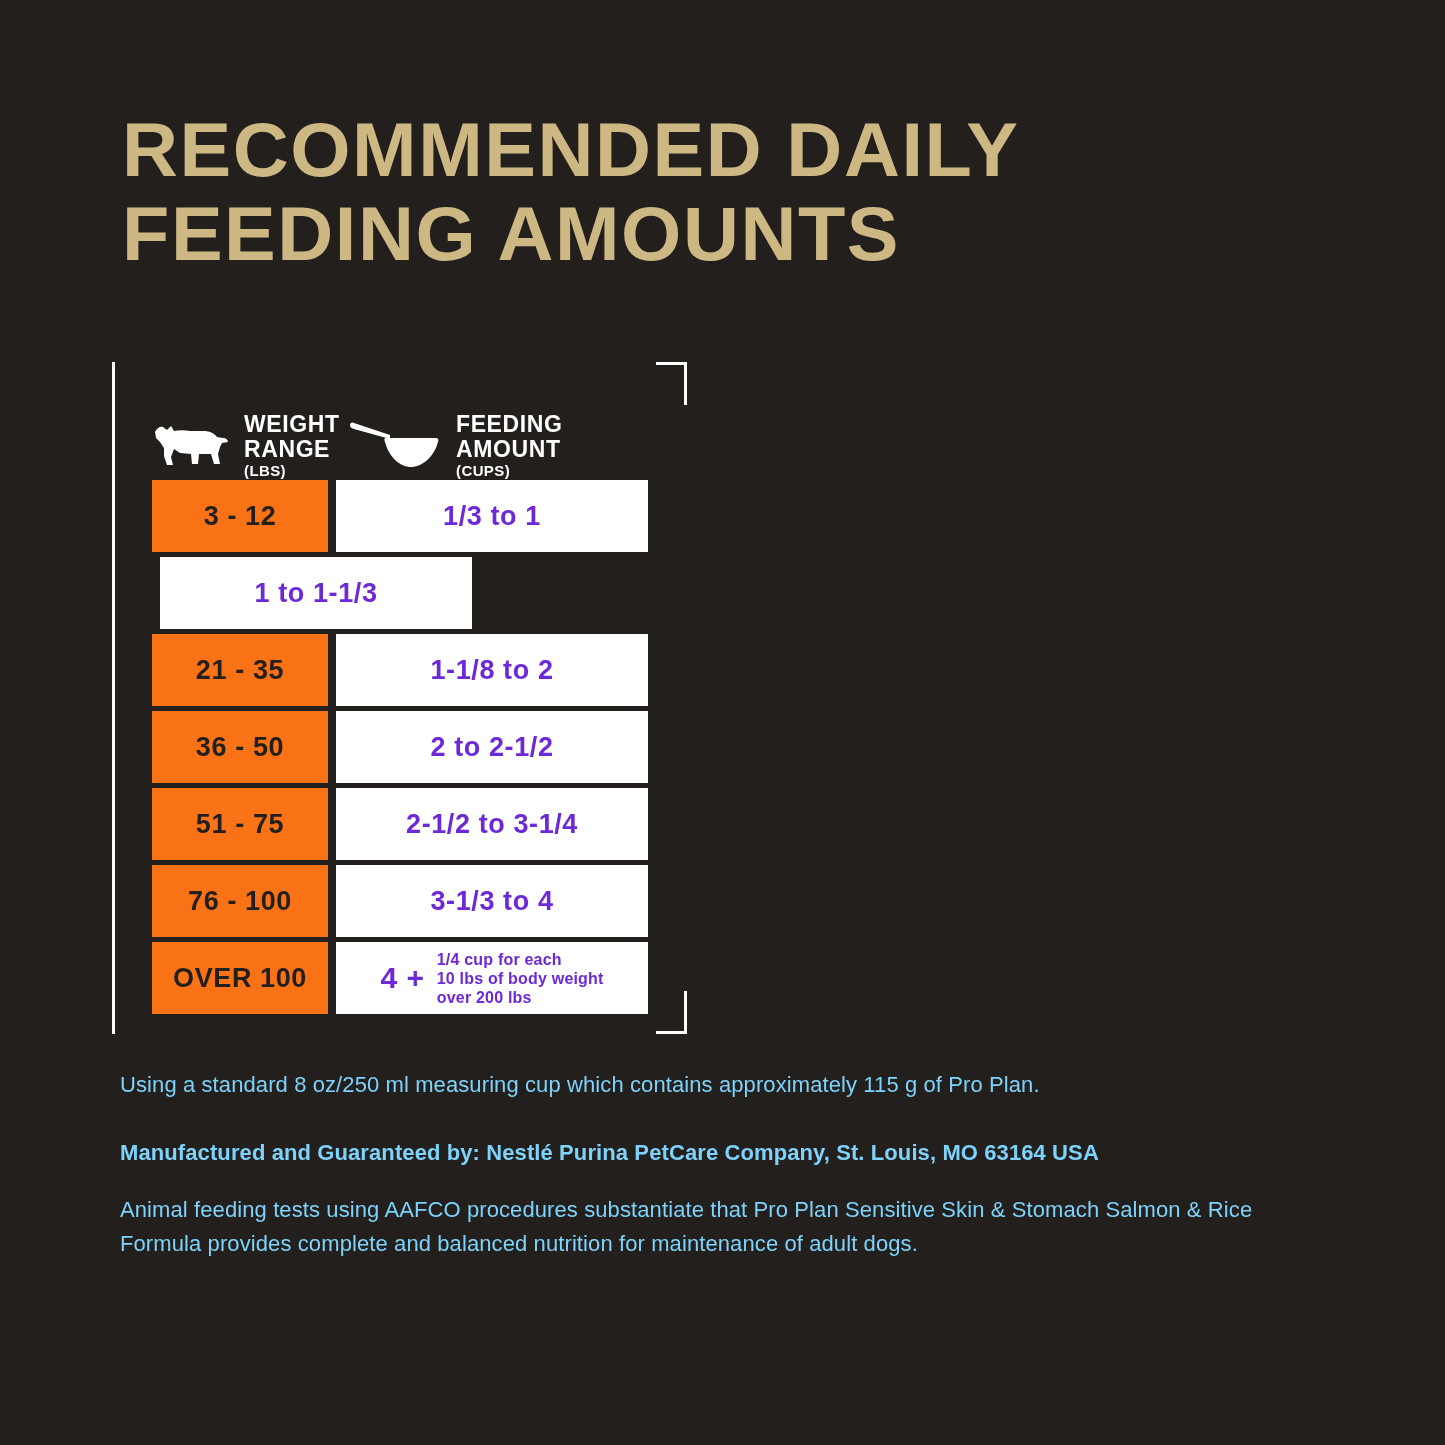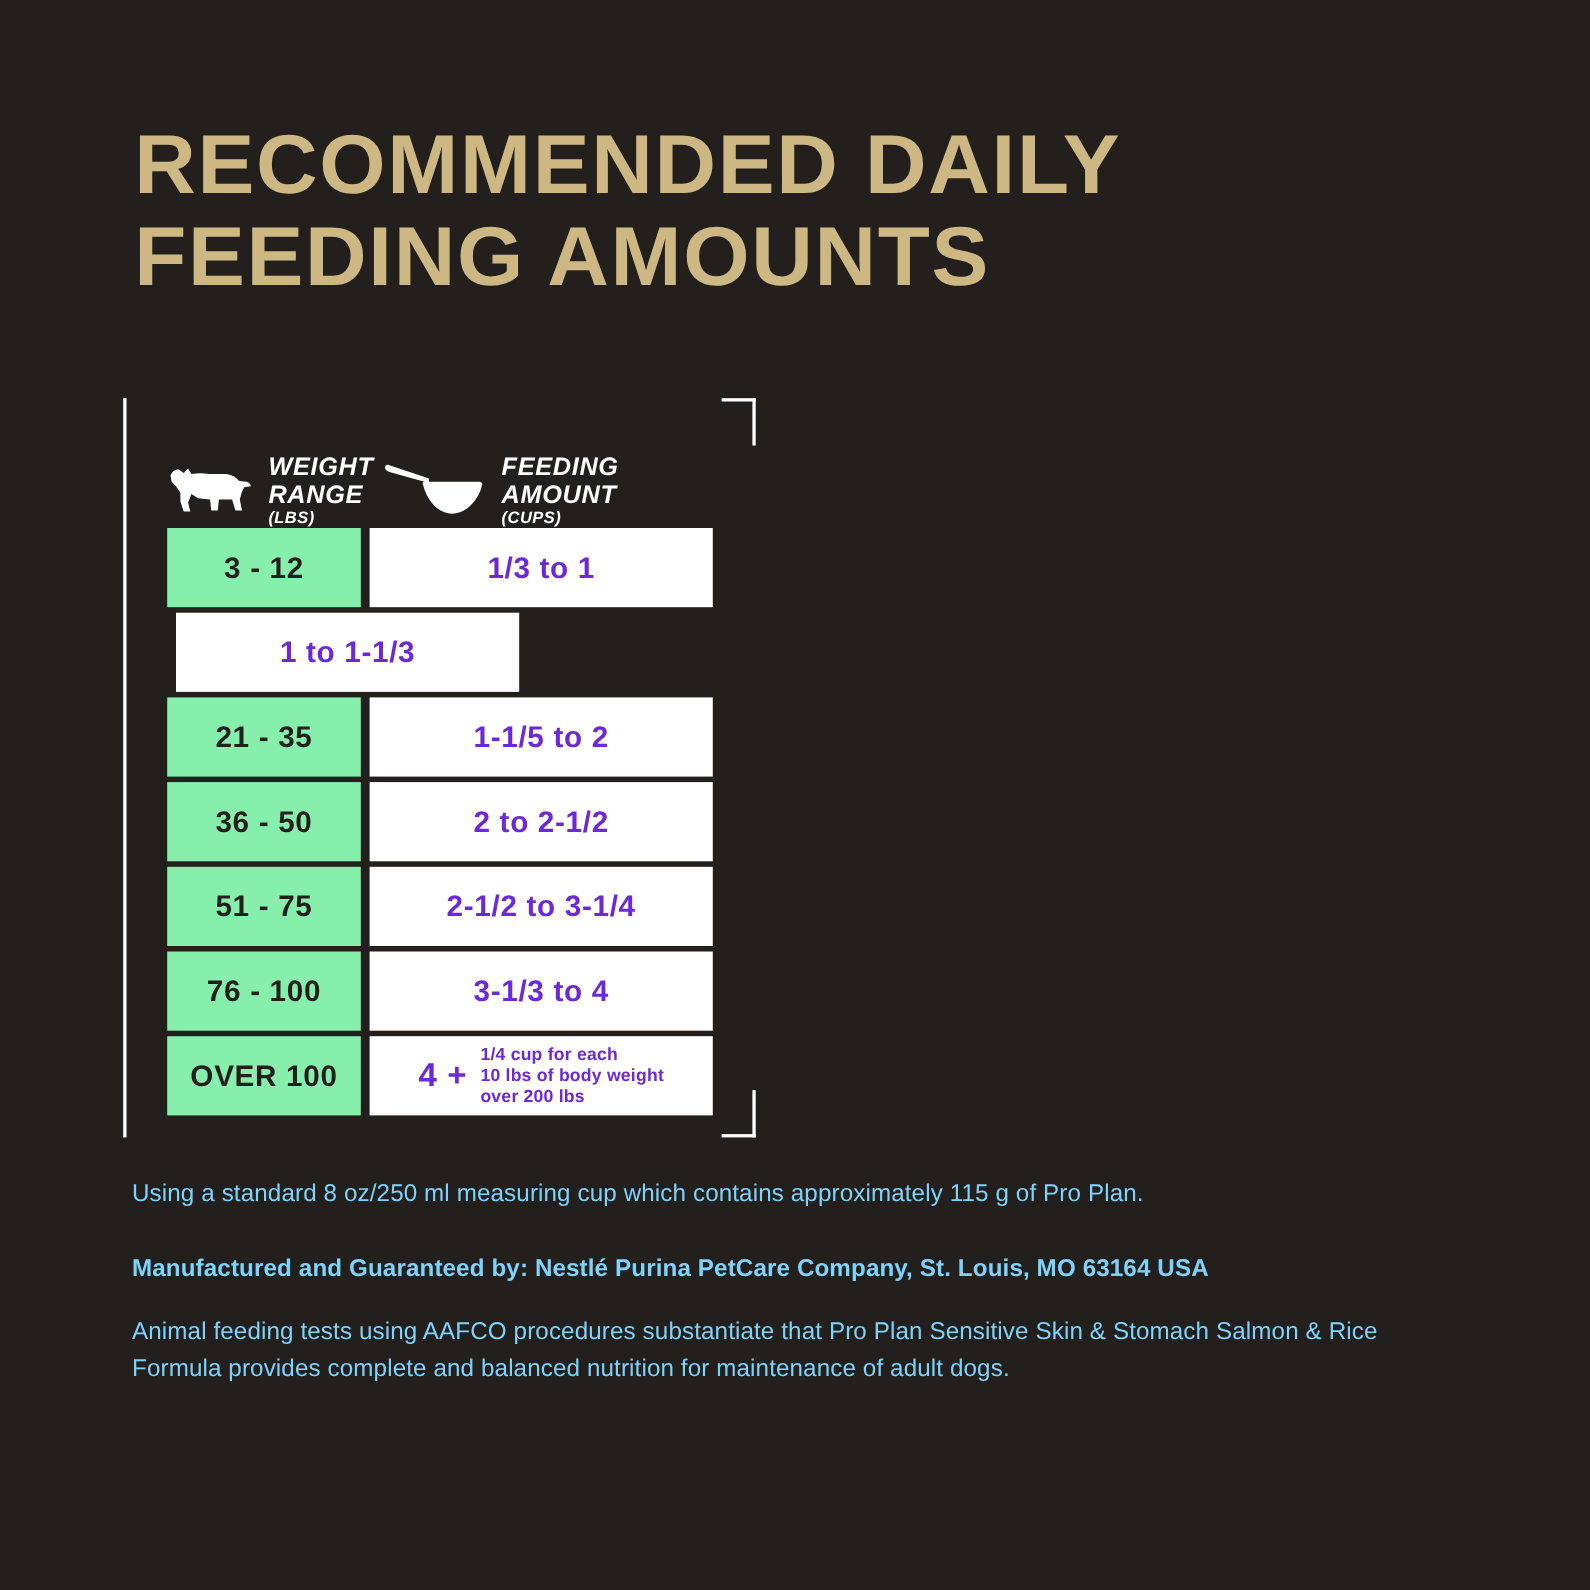--- a/index.html
+++ b/index.html
@@ -84,37 +84,36 @@
     display: block;
   }
   .th-text {
     color: #ffffff;
     font-family: "Liberation Sans Narrow", "Liberation Sans", sans-serif;
     font-size: 23px;
     line-height: 25px;
     font-weight: bold;
     letter-spacing: 0.6px;
     text-transform: uppercase;
-    font-style: italic;
   }
   .th-text .sub {
     display: block;
     font-size: 15px;
     line-height: 18px;
     letter-spacing: 0.4px;
   }
 
   .row {
     display: flex;
     margin-bottom: 5px;
     height: 72px;
   }
   .cell-weight {
     width: 176px;
-    background: #86efac;
+    background: #f97316;
     color: #231f1c;
     display: flex;
     align-items: center;
     justify-content: center;
     font-family: "Liberation Sans Narrow", "Liberation Sans", sans-serif;
     font-size: 27px;
     font-weight: bold;
     letter-spacing: 0.6px;
   }
   .cell-amount {
@@ -209,21 +208,21 @@
 
       <div class="row">
         <div class="cell-weight">3 - 12</div>
         <div class="cell-amount">1/3 to 1</div>
       </div>
       <div class="row">
         <div class="cell-amount">1 to 1-1/3</div>
       </div>
       <div class="row">
         <div class="cell-weight">21 - 35</div>
-        <div class="cell-amount">1-1/5 to 2</div>
+        <div class="cell-amount">1-1/8 to 2</div>
       </div>
       <div class="row">
         <div class="cell-weight">36 - 50</div>
         <div class="cell-amount">2 to 2-1/2</div>
       </div>
       <div class="row">
         <div class="cell-weight">51 - 75</div>
         <div class="cell-amount">2-1/2 to 3-1/4</div>
       </div>
       <div class="row">

